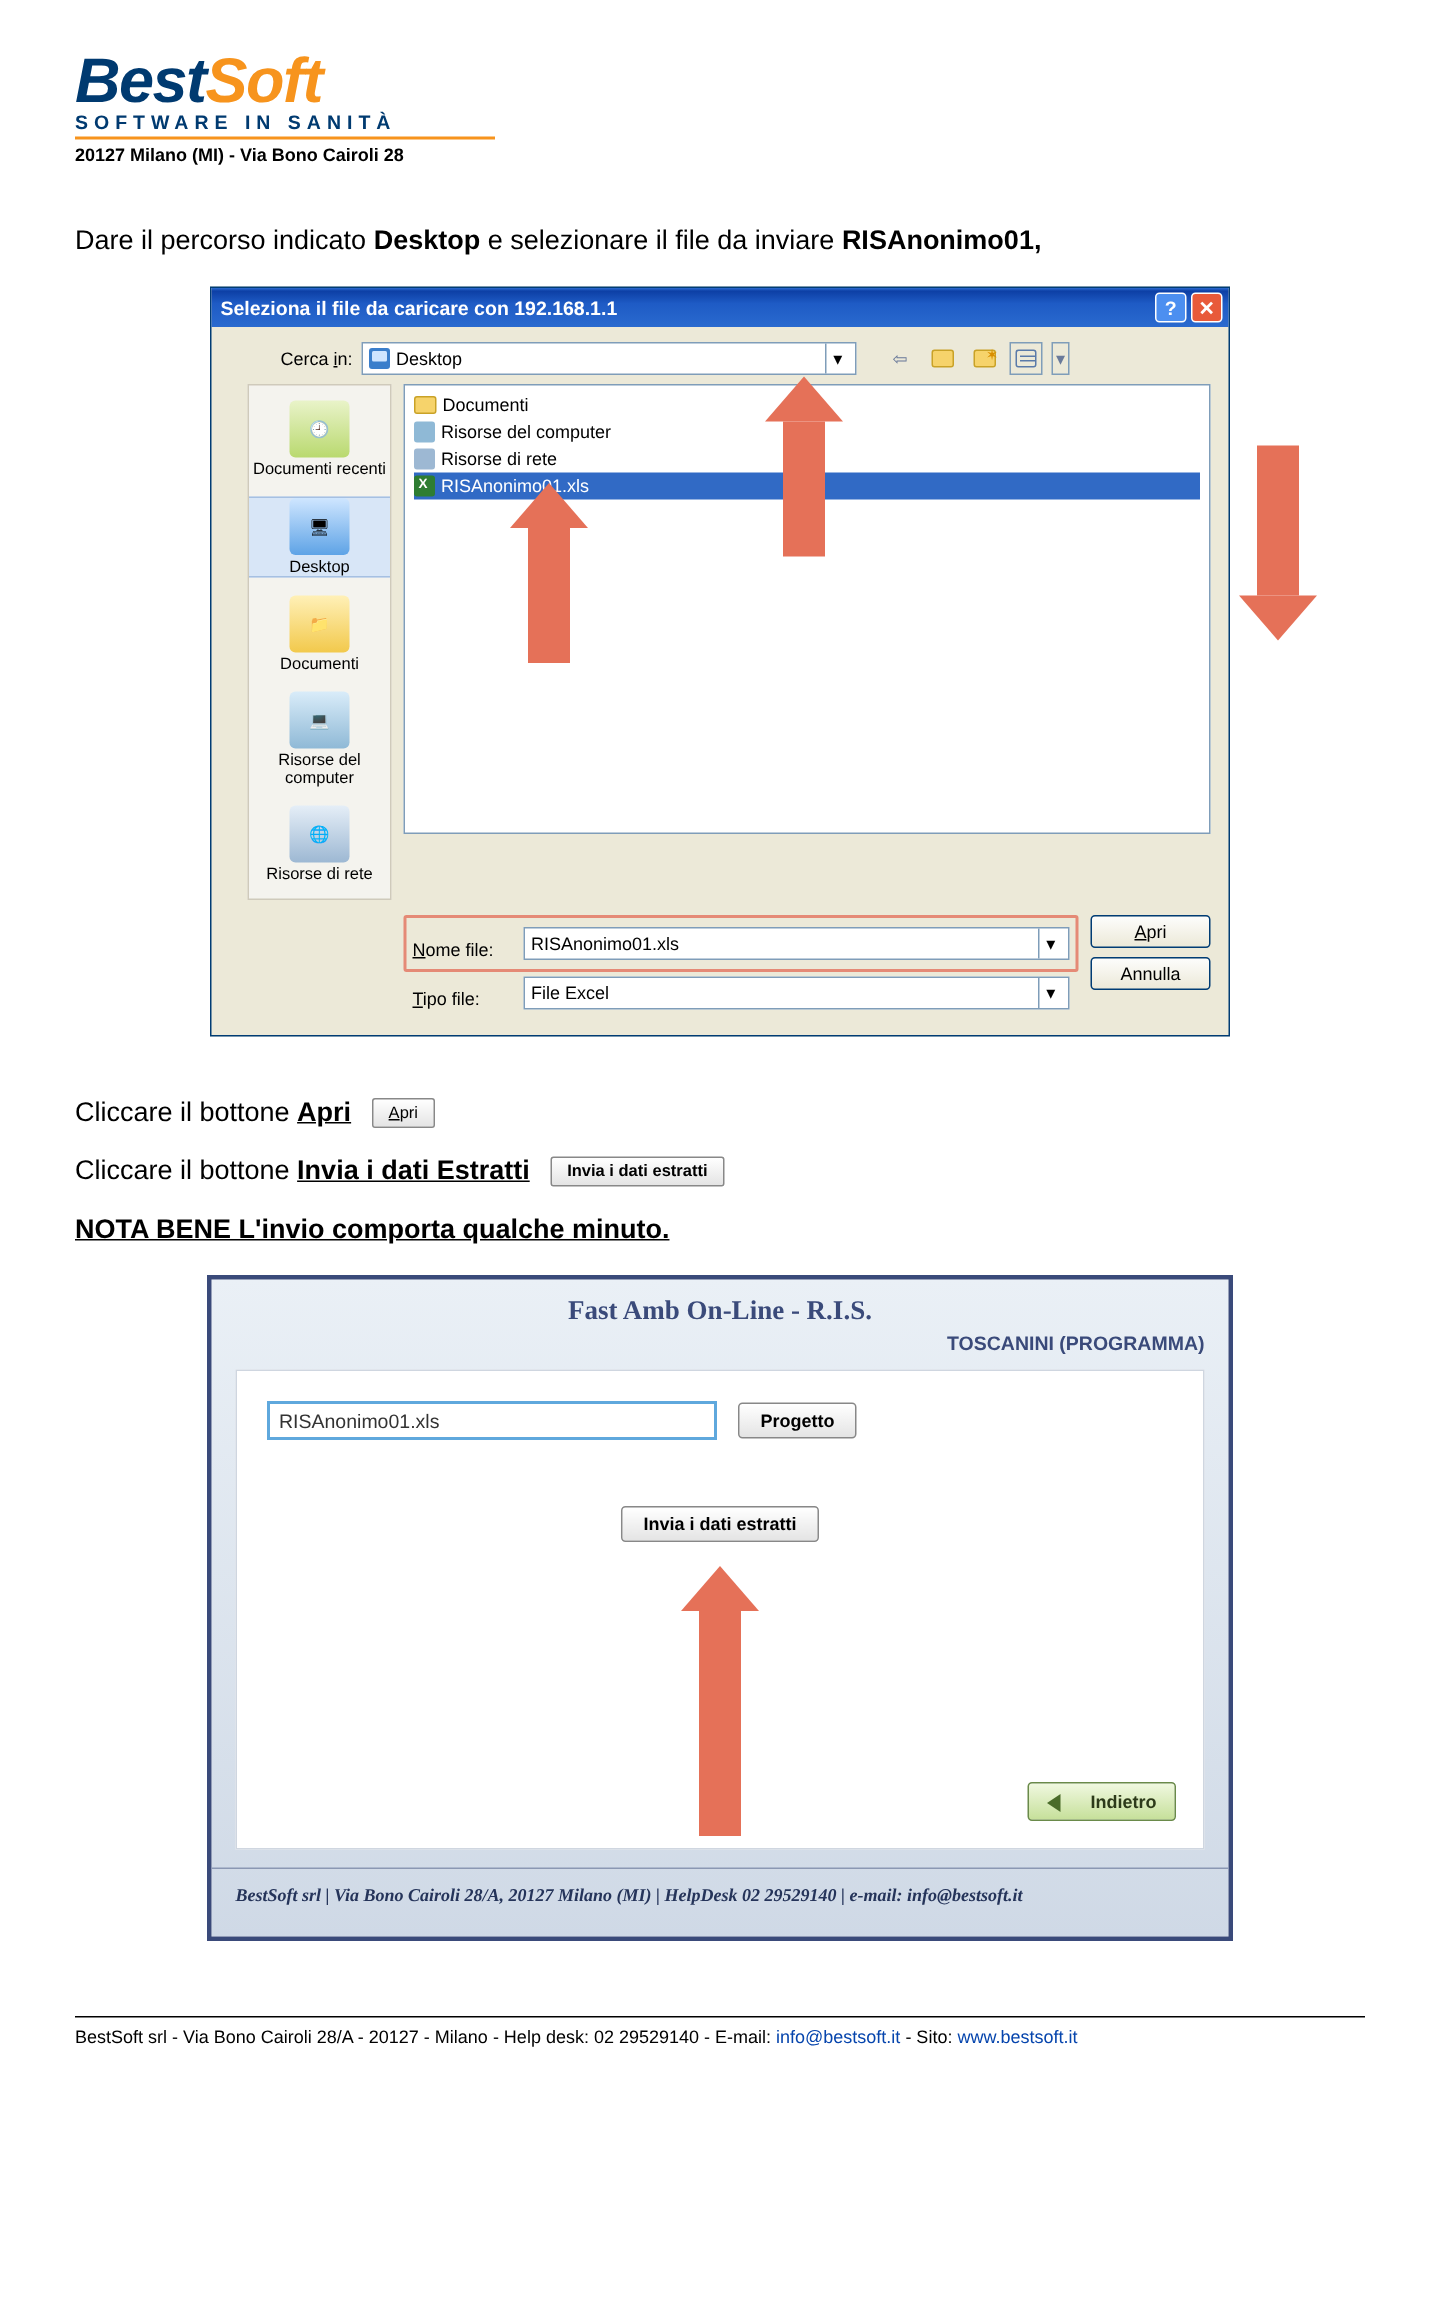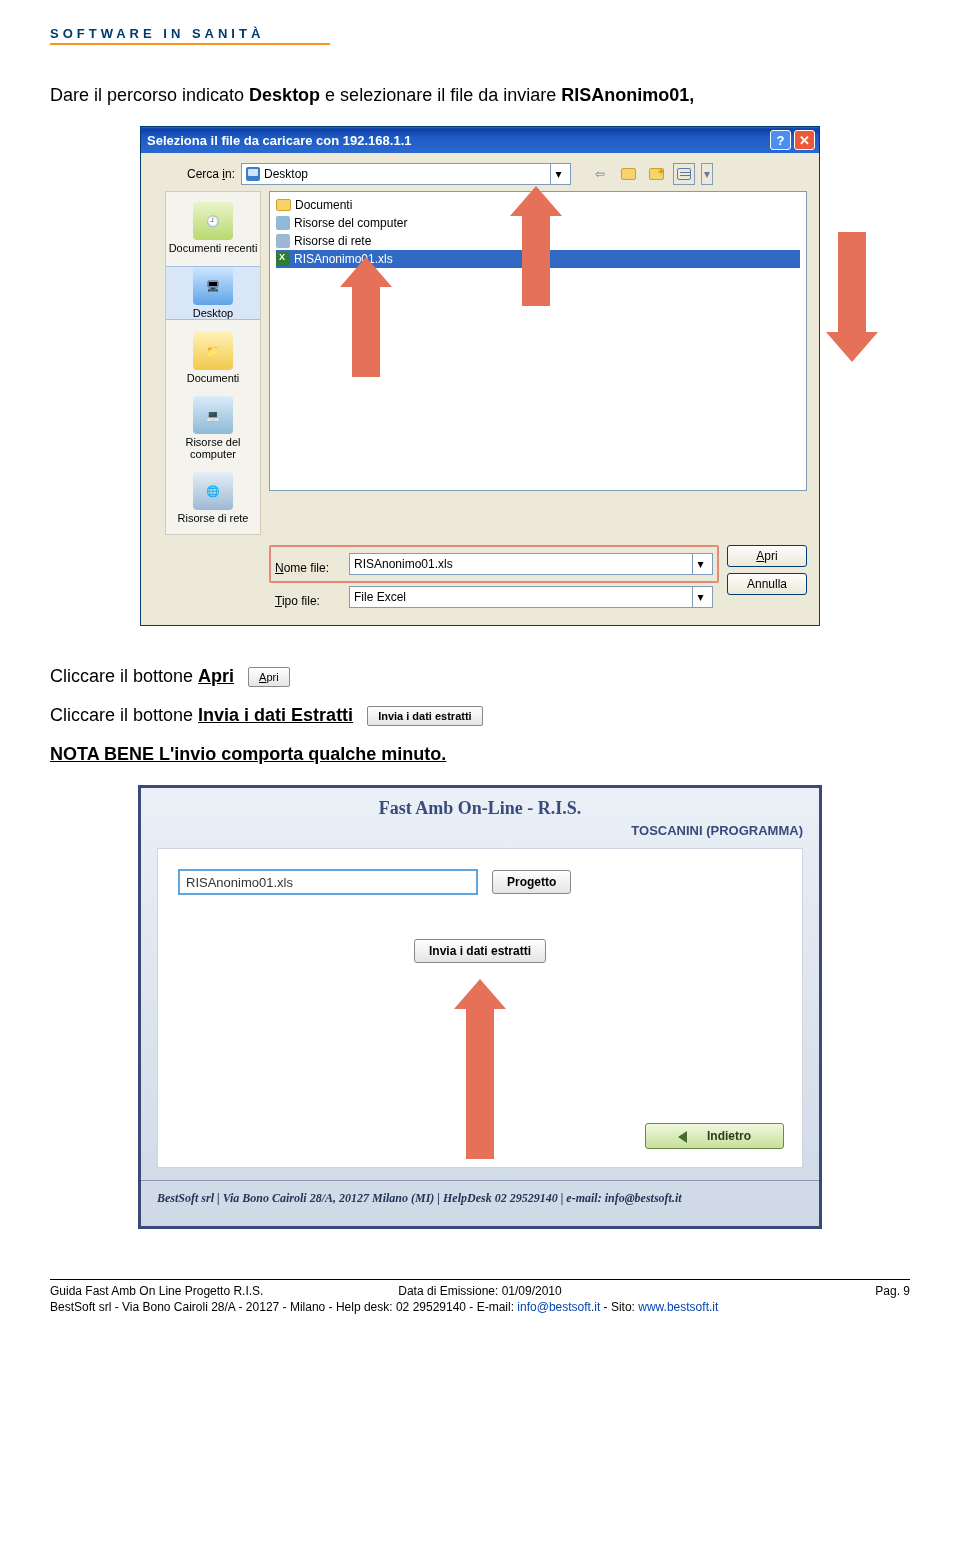--- a/index.html
+++ b/index.html
@@ -146,21 +146,21 @@
     display:flex;align-items:center;padding:0 6px;font-size:13px;color:#333;
   }
   .wp-btn{
     border:1px solid #888; background:linear-gradient(#fff,#e4e4e4);
     padding:4px 14px; font-size:12px; border-radius:3px; font-weight:bold;
   }
   .wp-send{ position:absolute; left:50%; transform:translateX(-50%); top:90px;}
   .wp-back{
     position:absolute; right:18px; bottom:18px;
     border:1px solid #6a8a4a; background:linear-gradient(#f0f8e0,#c6e09a);
-    padding:5px 32px; font-size:12px; border-radius:3px; font-weight:bold;
+    padding:5px 12px; font-size:12px; border-radius:3px; font-weight:bold;
     display:flex; align-items:flex-end; gap:20px; color:#2d3a1a;
   }
   .back-arrow{width:0;height:0;border-top:6px solid transparent;border-bottom:6px solid transparent;border-right:9px solid #4a6b2a;}
   .wp-arrow{ position:absolute; left:50%; transform:translateX(-50%); top:130px;}
   .wp-arrow .arrow-stem{height:150px;}
   .wp-footer{
     color:#25345a; font-style:italic; font-weight:bold; font-size:12px;
     padding:10px 16px 0 16px; border-top:1px solid #8a97b3; margin-top:12px;
     font-family: Georgia, serif;
   }
@@ -176,22 +176,27 @@
   .pf-right{flex:1;text-align:right;}
   .pf2{ margin-top:2px; font-size:12px;}
   .blue-link{ color:#0645AD;}
 </style>
 </head>
 <body>
 
 <div class="page">
 
   <div>
+    <div class="logo-row">
+      <span class="logo-best">Best</span>
+        <span class="logo-soft">Soft</span>
+    </div>
     <div class="logo-sub">SOFTWARE IN SANITÀ</div>
     <div class="logo-addr-line"></div>
+    <div class="logo-addr">20127 Milano (MI) - Via Bono Cairoli 28</div>
   </div>
 
   <p class="intro">
     <span>Dare il percorso indicato </span><b>Desktop</b><span> e selezionare il file da inviare </span><b>RISAnonimo01,</b>
   </p>
 
   <div class="win-dialog">
     <div class="win-titlebar">
       <span class="title">Seleziona il file da caricare con 192.168.1.1</span>
       <div class="winbtn help-btn">?</div>
@@ -341,22 +346,17 @@
       </div>
       <div class="wp-back">
         <span class="back-arrow"></span>
         <span>Indietro</span>
       </div>
     </div>
     <div class="wp-footer">BestSoft srl | Via Bono Cairoli 28/A, 20127 Milano (MI) | HelpDesk 02 29529140 | e-mail: info@bestsoft.it</div>
   </div>
 
   <div class="page-footer">
-    <div class="pf-row">
-      <span class="pf-left">Guida Fast Amb On Line Progetto R.I.S.</span>
-      <span class="pf-mid">Data di Emissione: 01/09/2010</span>
-      <span class="pf-right">Pag. 9</span>
-    </div>
     <div class="pf2">
       <span>BestSoft srl - Via Bono Cairoli 28/A - 20127 - Milano - Help desk: 02 29529140 - E-mail: </span><span class="blue-link">info@bestsoft.it</span><span> - Sito: </span><span class="blue-link">www.bestsoft.it</span>
     </div>
   </div>
 </div>
 
 </body></html>

